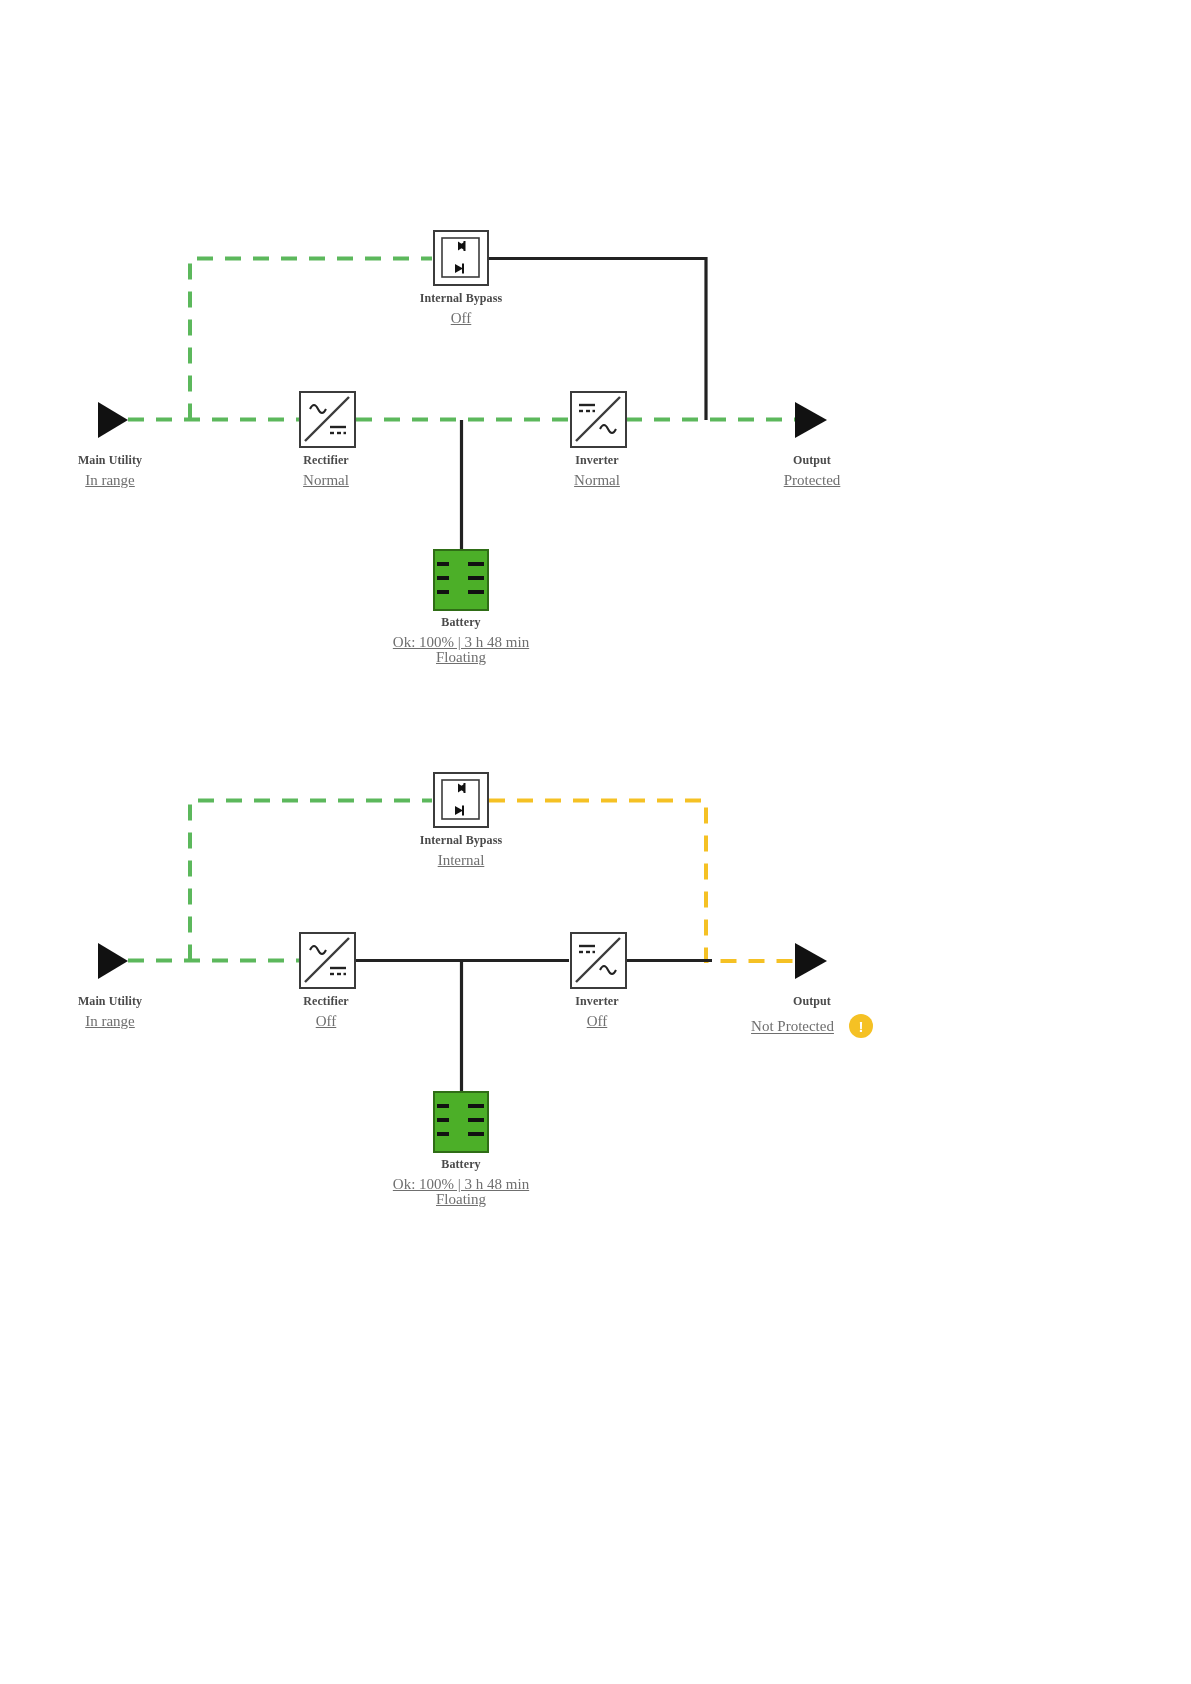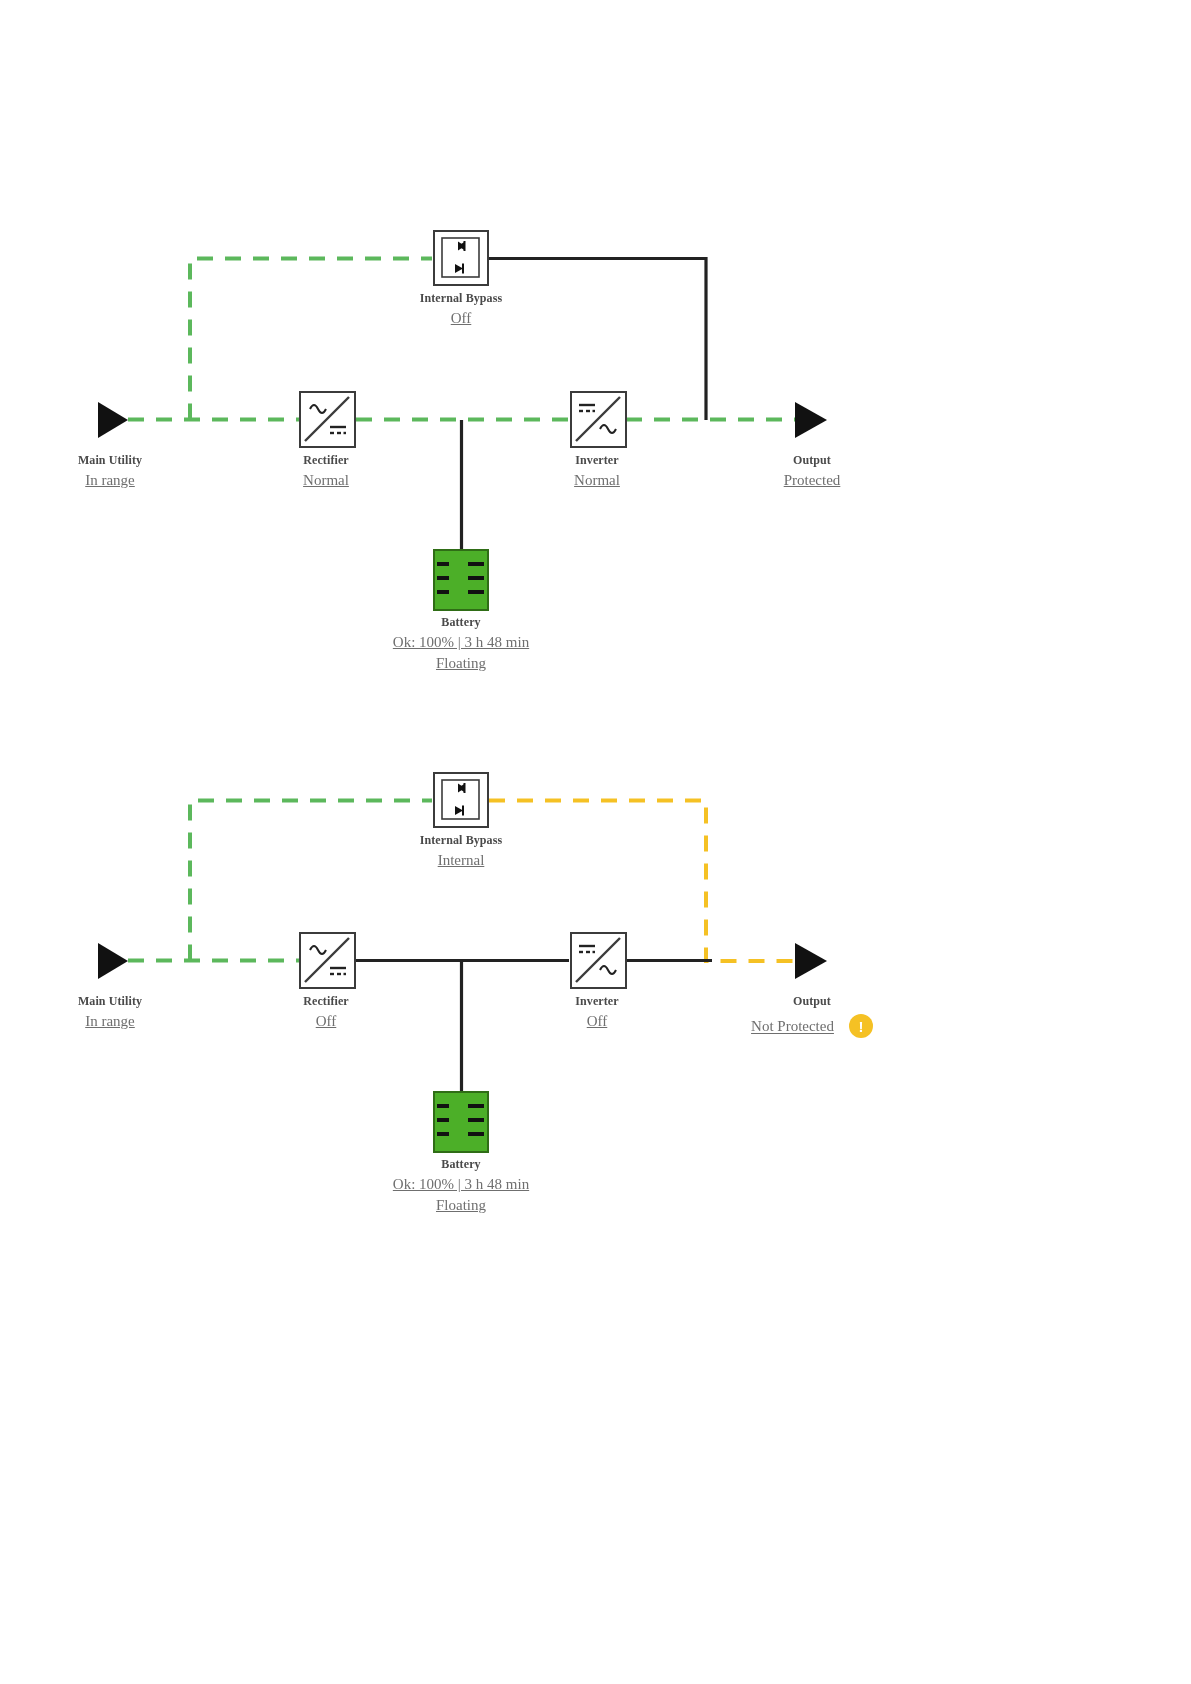--- a/index.html
+++ b/index.html
@@ -48,21 +48,21 @@
     white-space: nowrap;
     text-align: center;
   }
   .node-status {
     font-size: 15px;
     color: #6f6f6f;
     margin-top: 7px;
     white-space: nowrap;
     text-decoration: underline;
   }
-  .node-status.sub2 { margin-top: 6px; text-align: center; }
+  .node-status.sub2 { margin-top: 0; text-align: center; }
 
   .status-underline {
     text-decoration: underline;
     text-underline-offset: 2px;
   }
 
   .status-row {
     display: inline-flex;
     align-items: center;
     justify-content: center;

